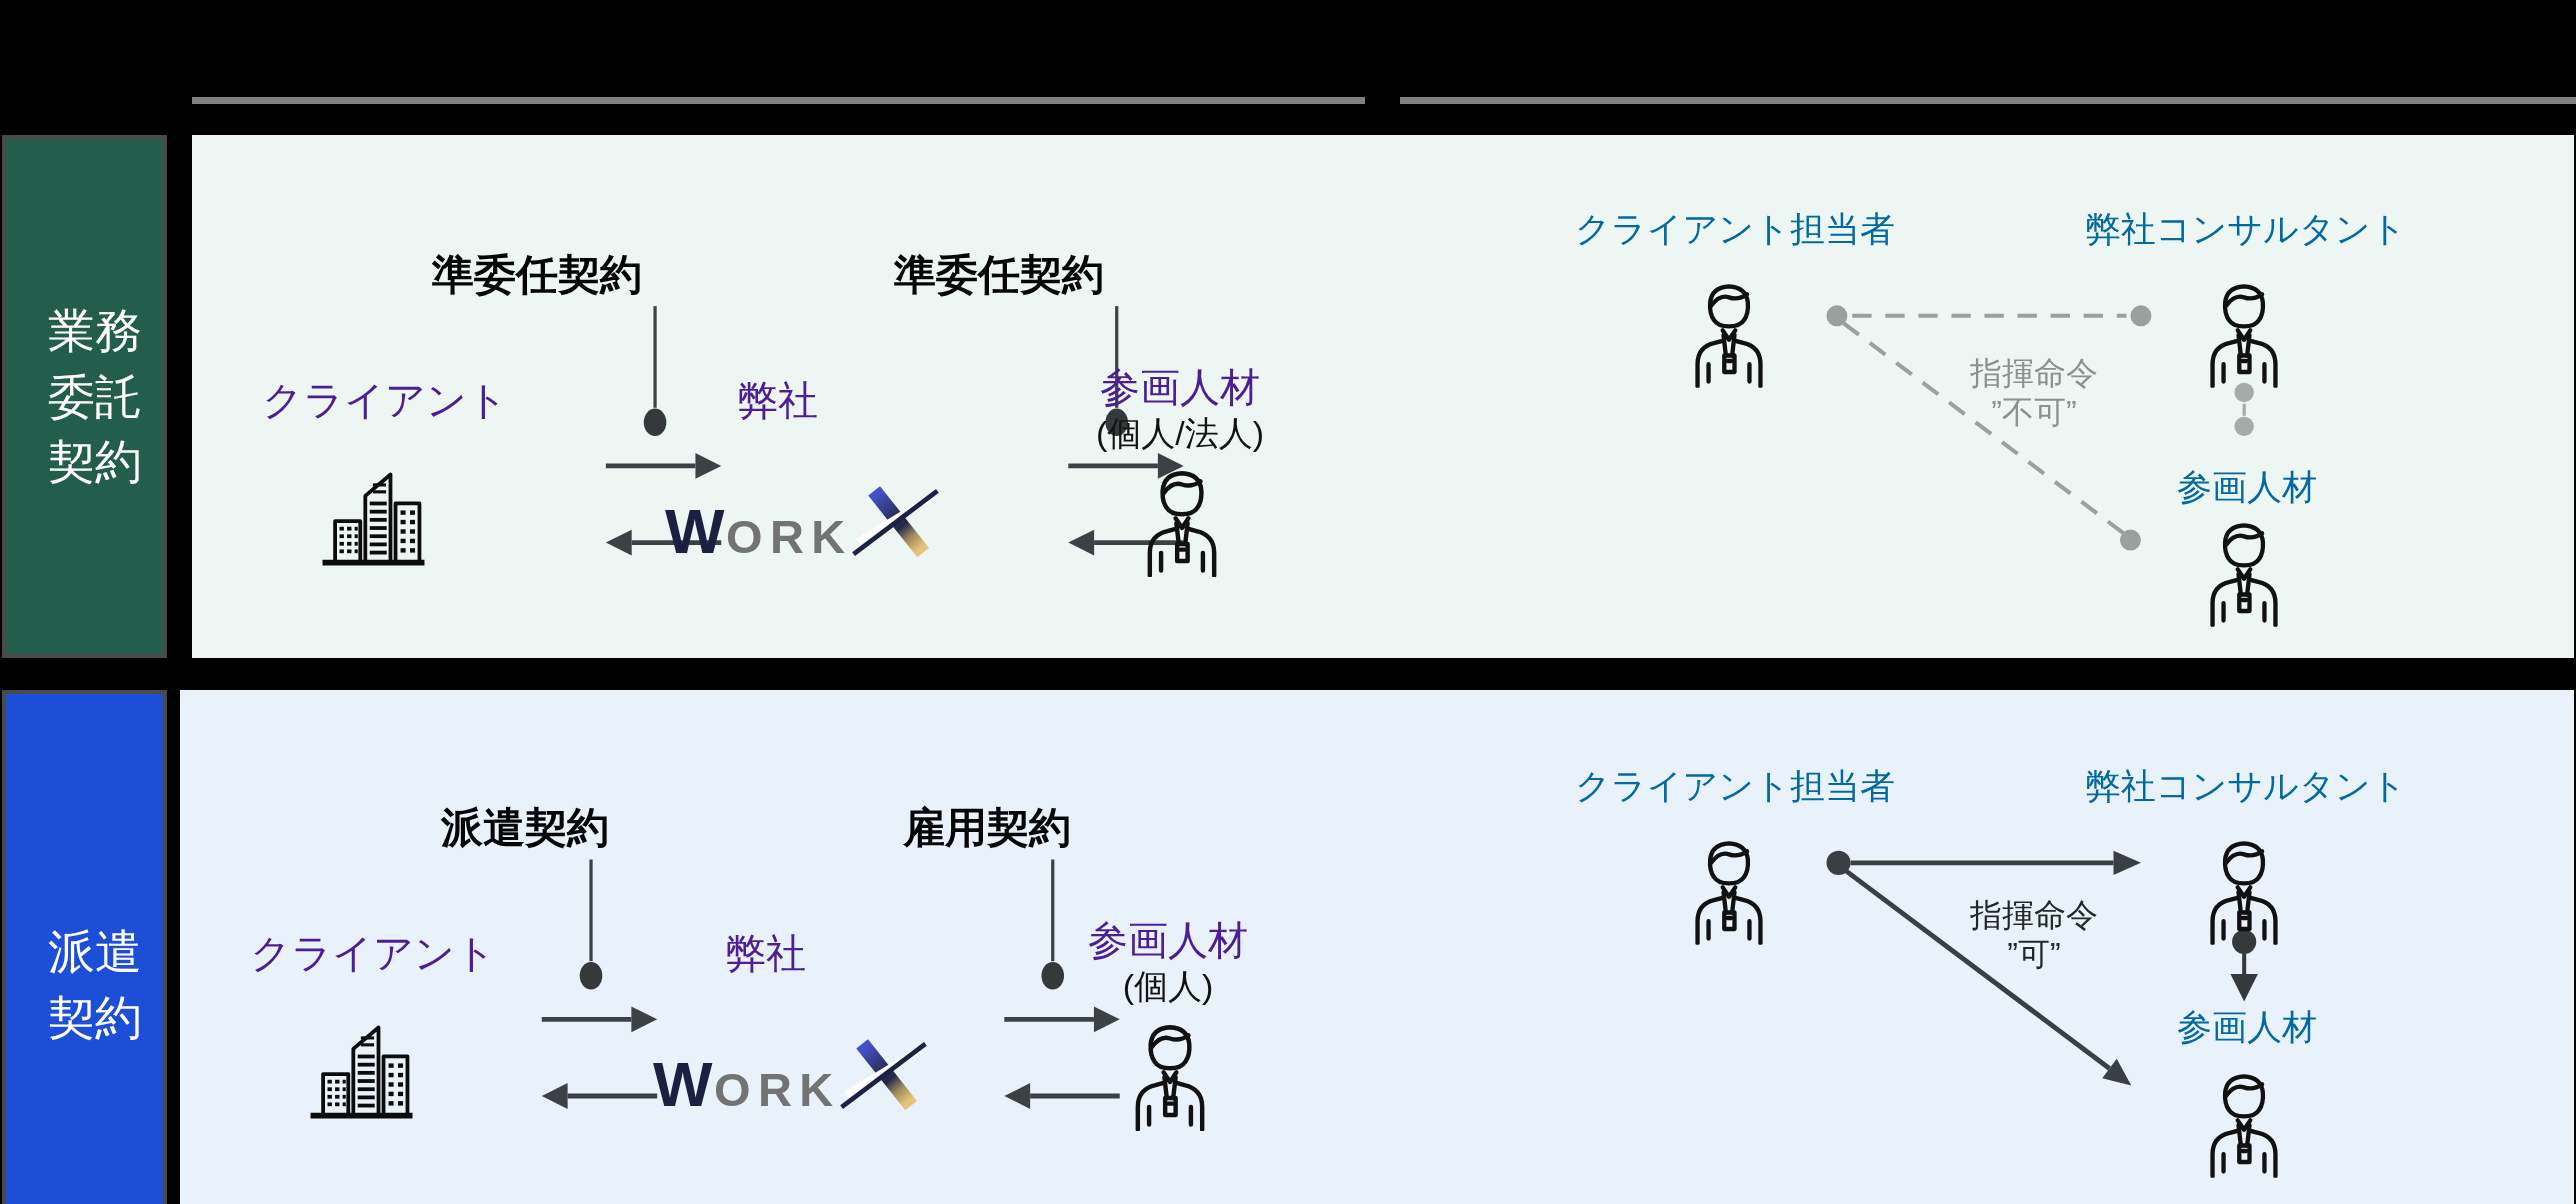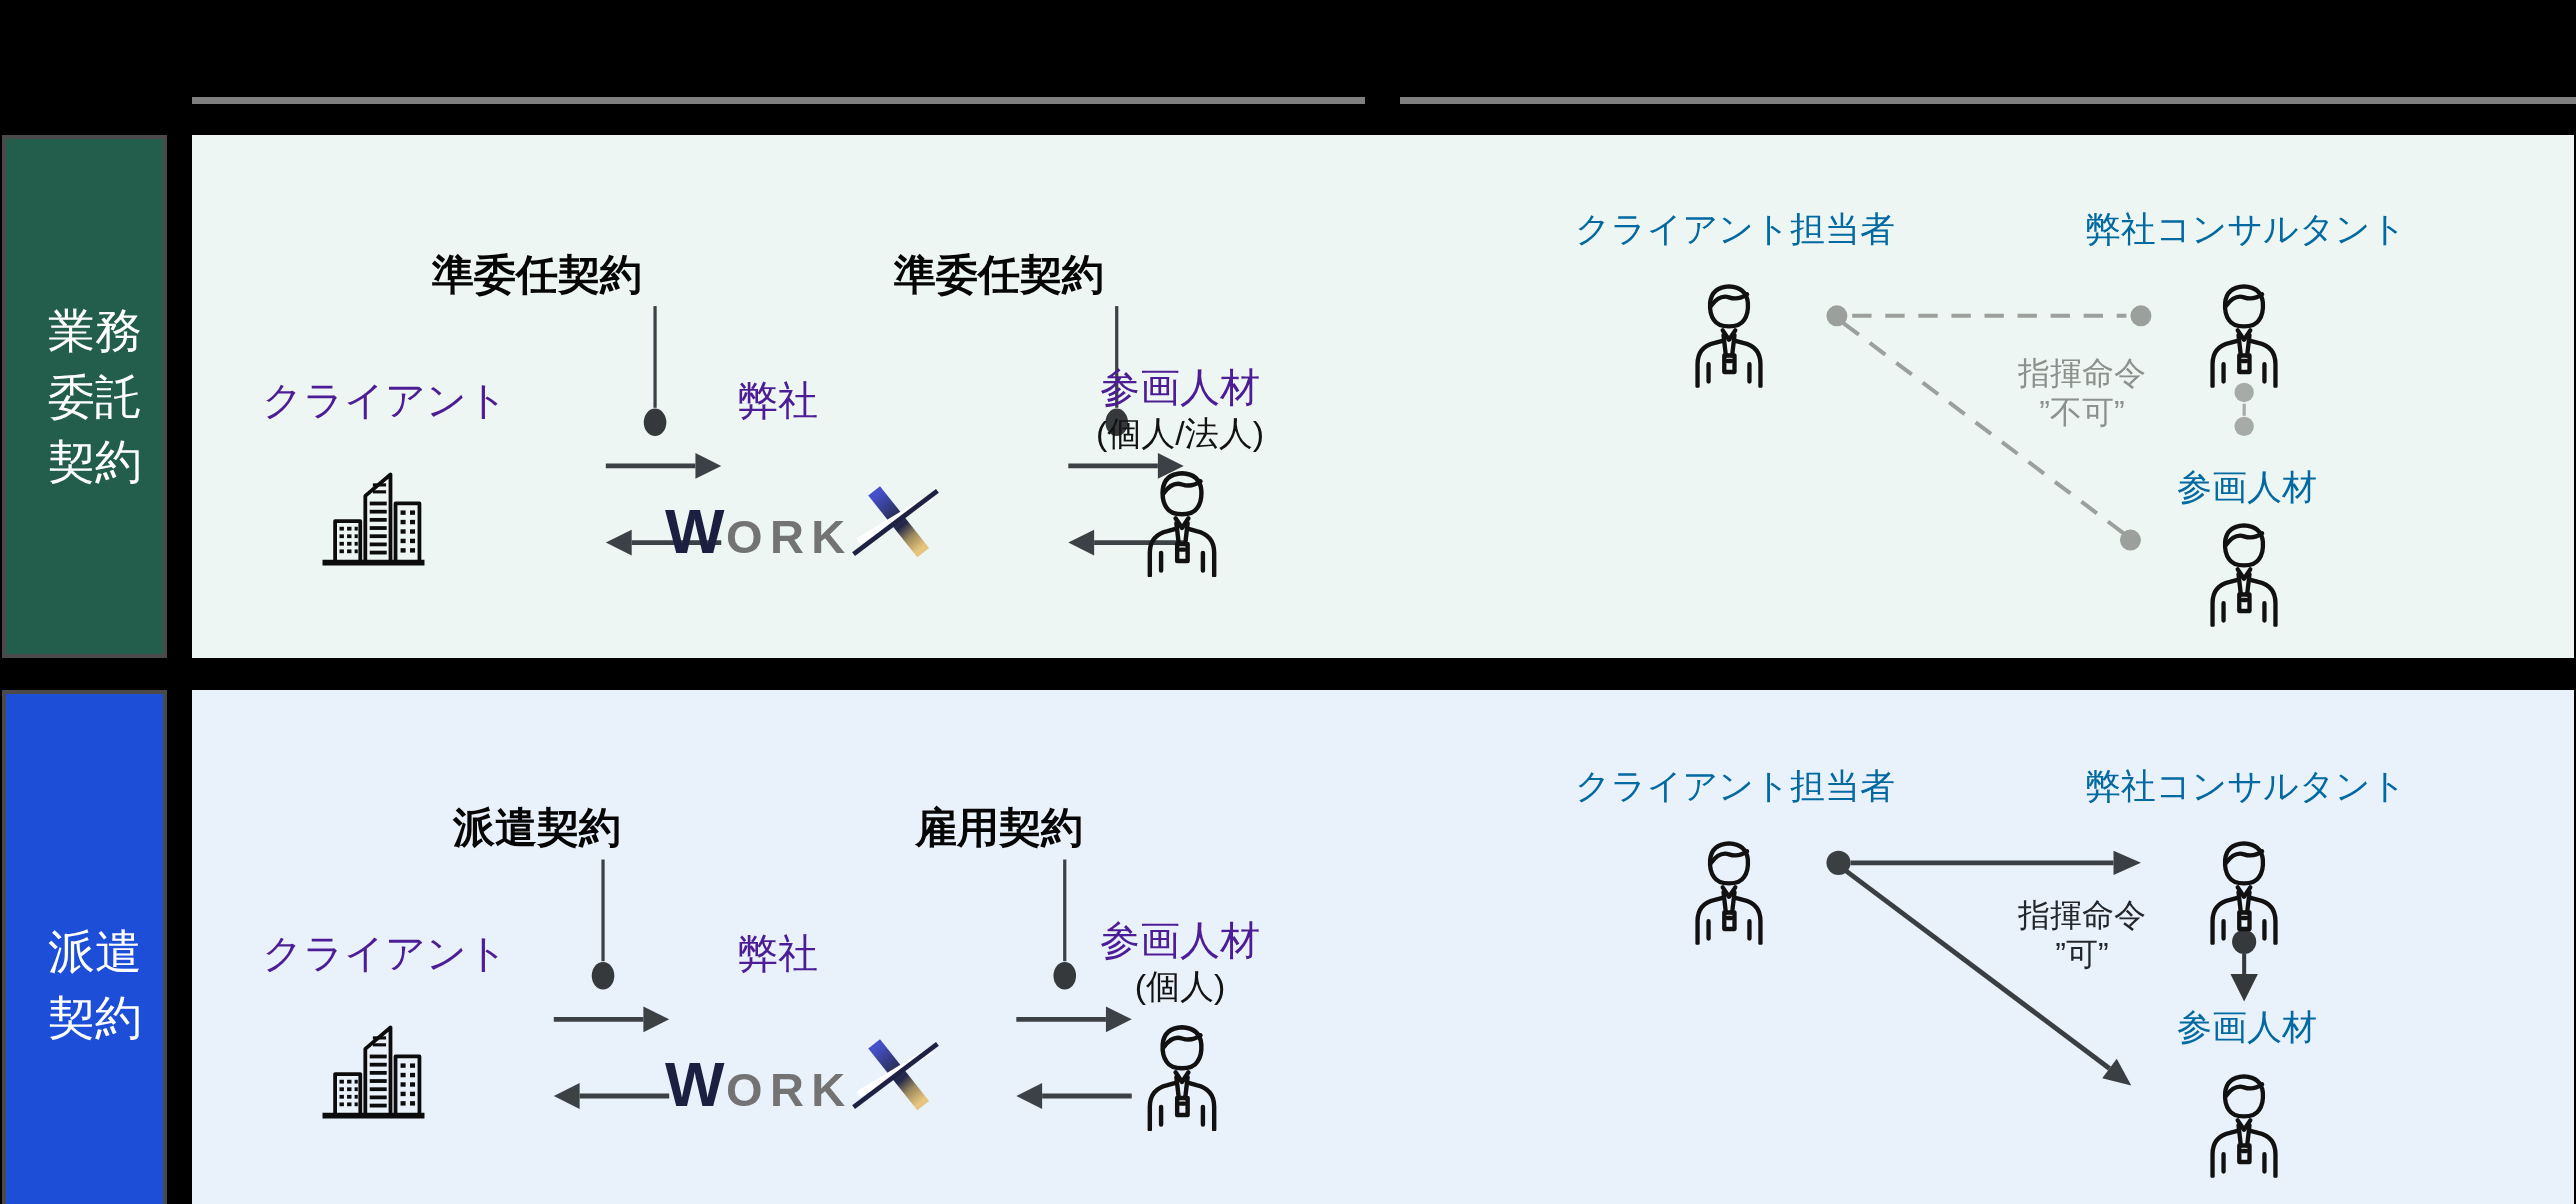--- a/index.html
+++ b/index.html
@@ -17,30 +17,30 @@
     color:#ffffff; font-size:47px; line-height:1.4; white-space:pre-line; text-align:center;padding-left:20px;
   }
   .tab-gyomu { top:135px; height:523px; background:#225e4b; }
   .tab-haken { top:690px; height:589px; background:#1d4ed8; }
 
   .panel { position:absolute; overflow:hidden; }
   .panel-mint { background:#edf6f2; }
   .panel-blue { background:#e9f1fb; }
   #panel-flow-gyomu { left:192px;  top:135px; width:1412px; height:523px; }
   #panel-org-gyomu  { left:1399px; top:135px; width:1175px; height:523px; }
-  #panel-flow-haken { left:192px;  top:690px; width:1308px; height:515px; }
+  #panel-flow-haken { left:180px;  top:690px; width:1308px; height:515px; }
   #panel-org-haken  { left:1399px; top:690px; width:1175px; height:515px; }
 
   .abs { position:absolute; }
   .cx { transform:translateX(-50%); white-space:nowrap; text-align:center; }
   .contract-label { font-size:42px; font-weight:bold; color:#060606; }
   .node-label { font-size:40px; color:#4c1d95; }
   .node-sub { font-size:34px; color:#131313; }
   .org-label { font-size:35px; color:#0369a1; }
-  .command { font-size:32px; line-height:39px; text-align:center;margin-left:48px; }
+  .command { font-size:32px; line-height:39px; text-align:center; }
   .command-gray { color:#8b918d; }
   .command-dark { color:#23272b; }
 
   .overlay { position:absolute; left:0; top:0; width:100%; height:100%; }
 
   .logo { position:absolute; display:flex; align-items:flex-end; }
   .logo-w    { font-size:63px; font-weight:bold; color:#1c2040; line-height:0.85; letter-spacing:1.6px; }
   .logo-rest { font-size:47px; font-weight:bold; color:#737373; line-height:0.92; letter-spacing:7.3px; }
   .logo-x { width:87px; height:81px; margin-left:0px; margin-bottom:-4.8px; }
 

